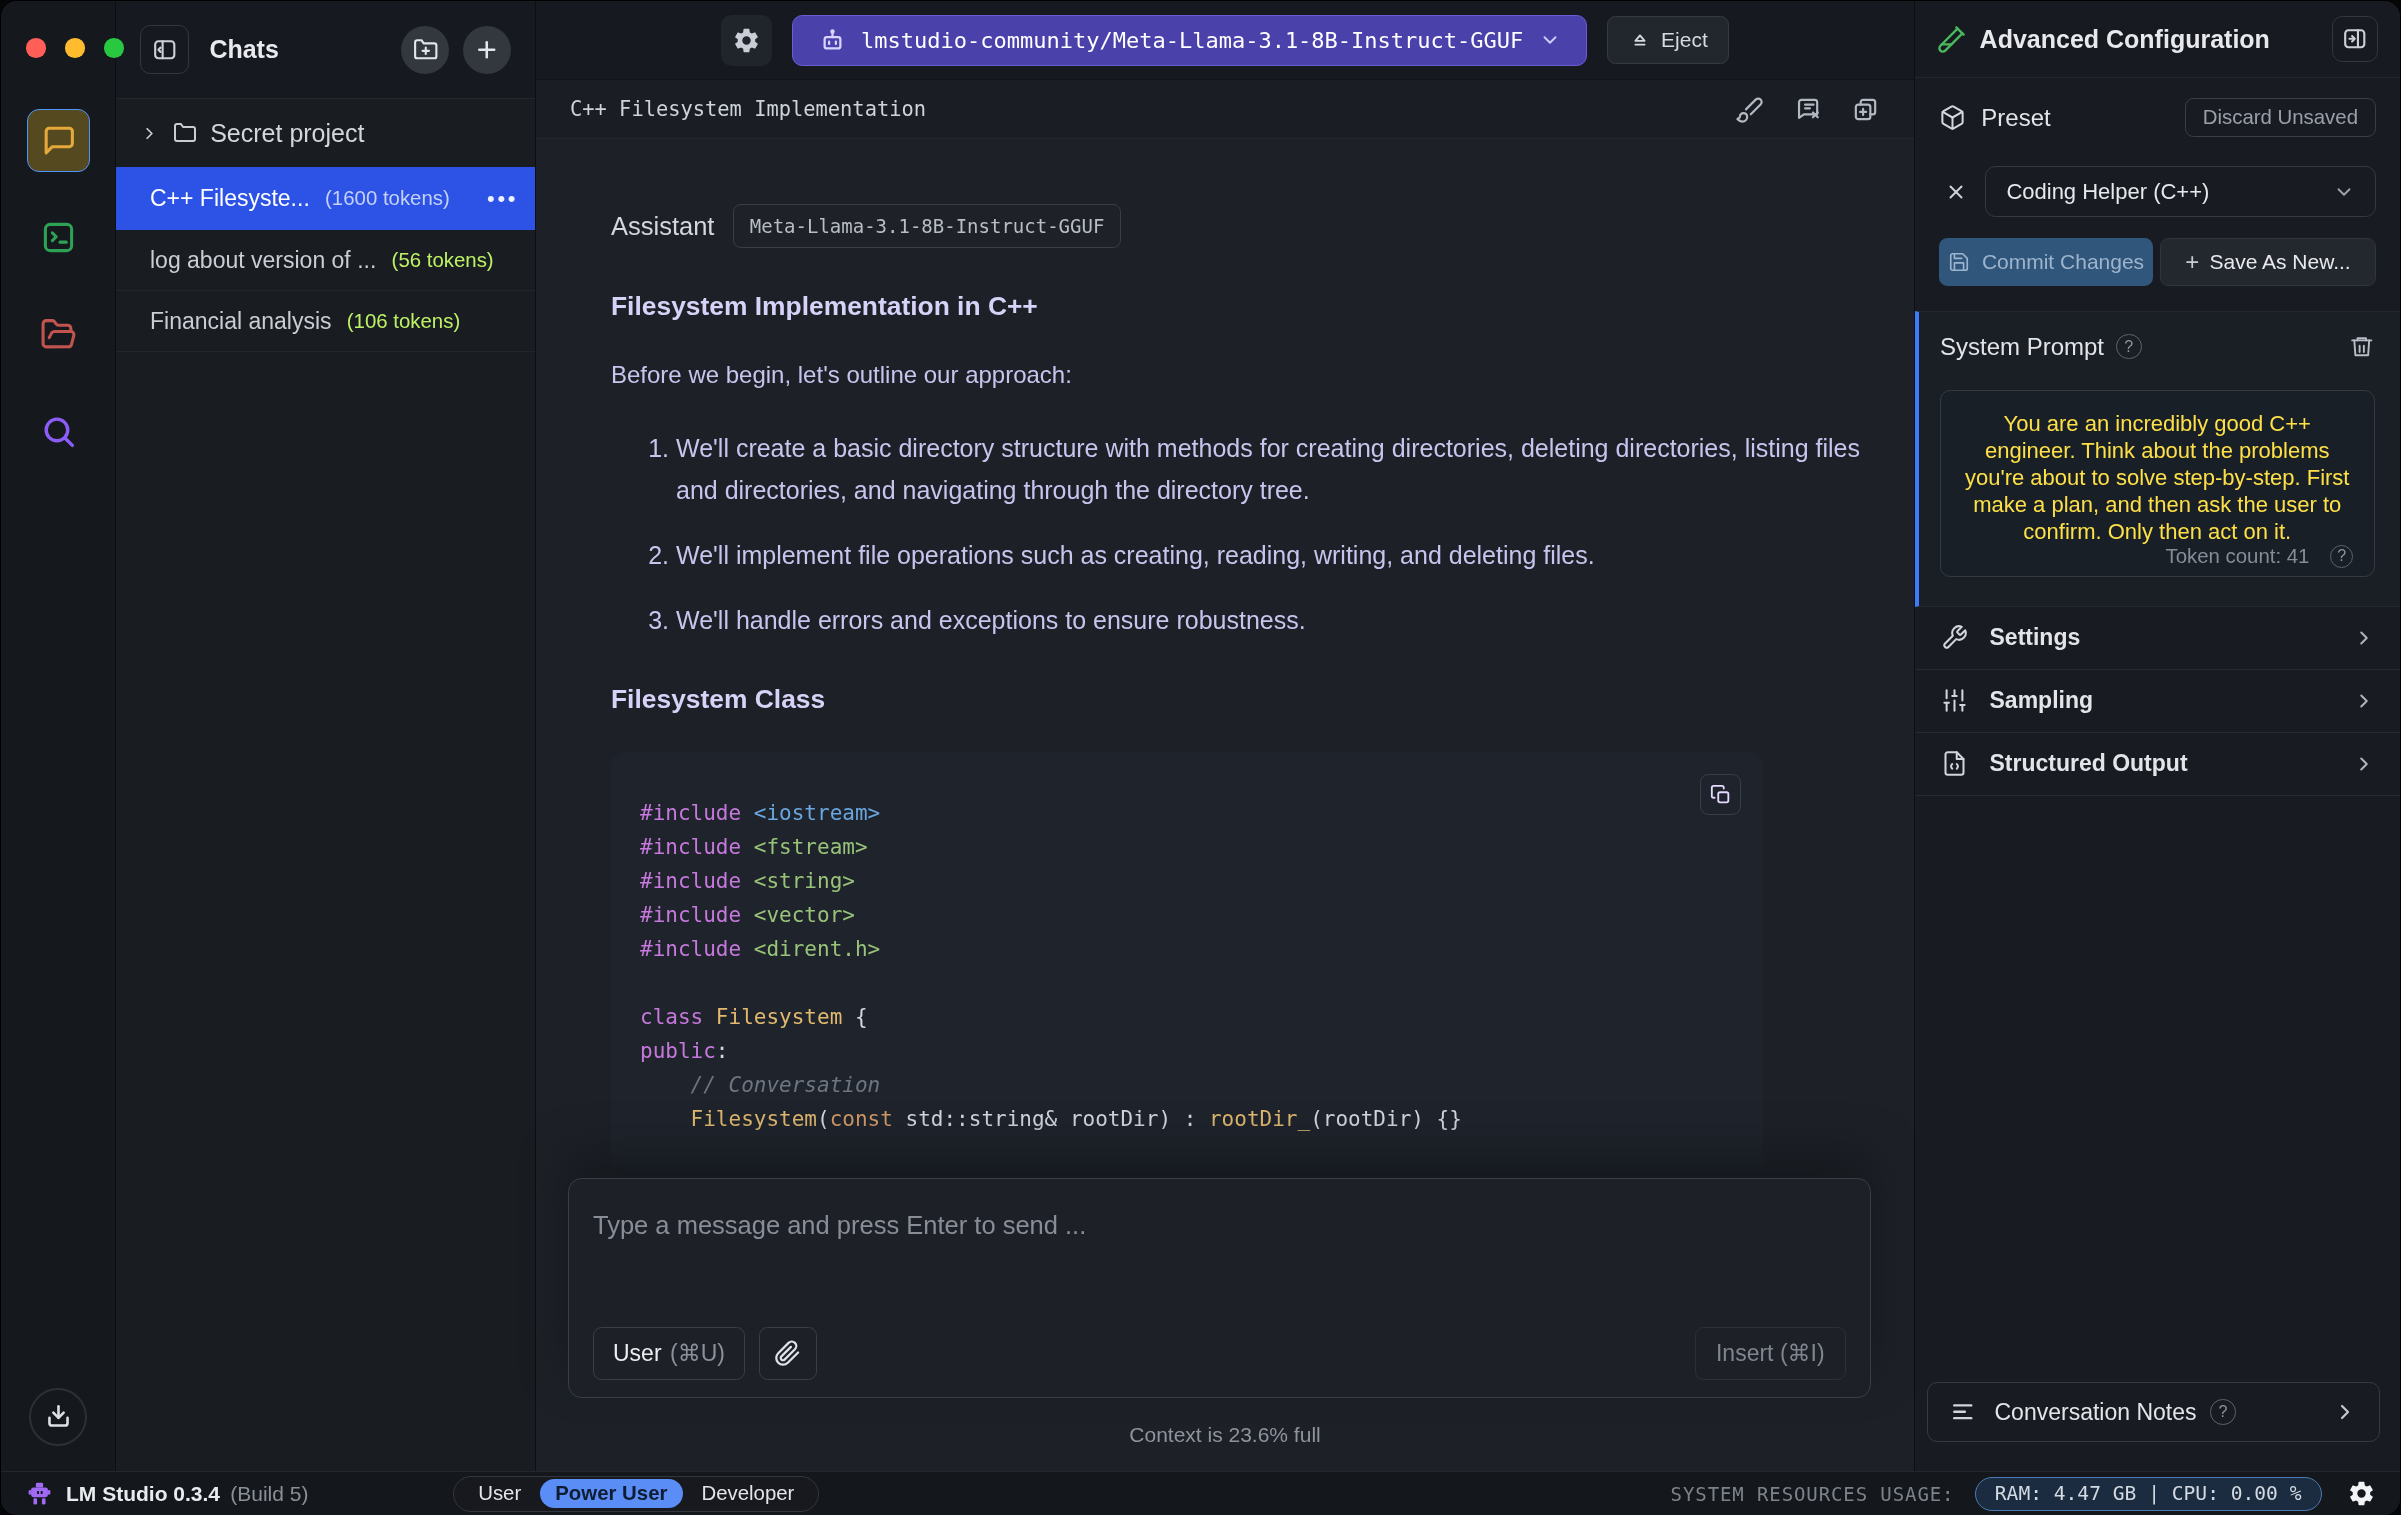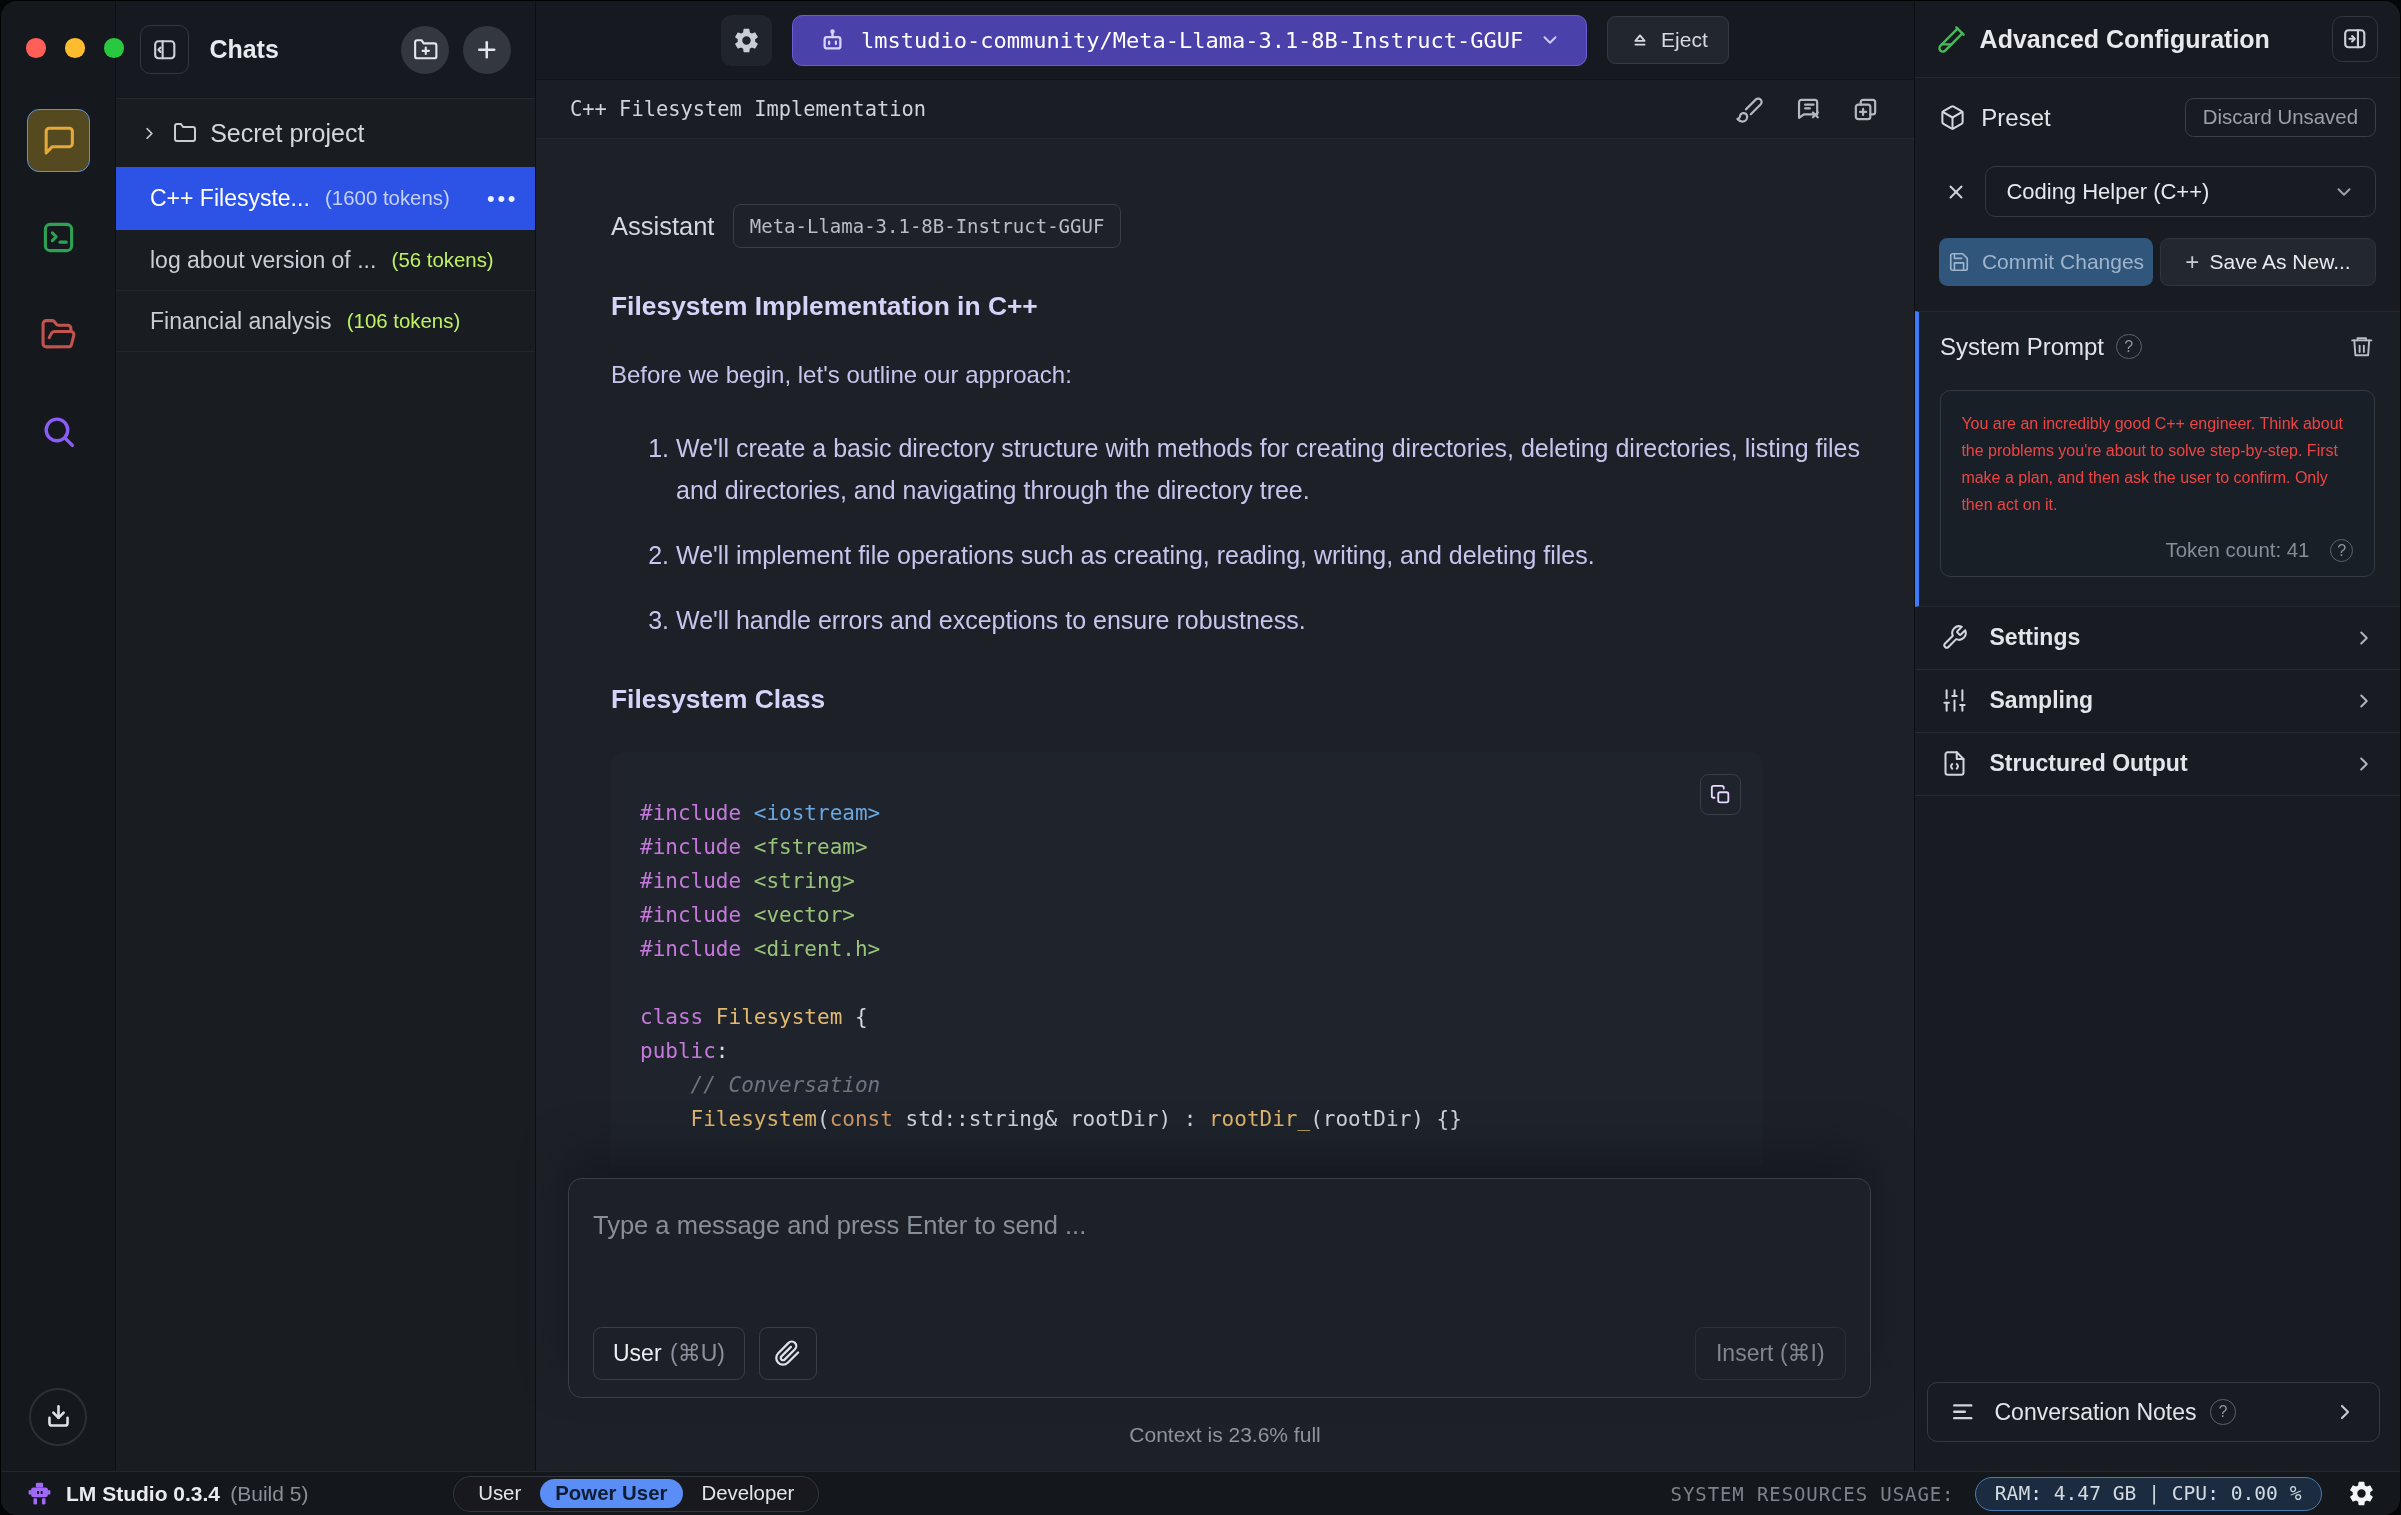--- a/index.html
+++ b/index.html
@@ -183,21 +183,21 @@
   }
   .prompt-head { display:flex; align-items:center; }
   .prompt-title { font-size:24px; color:#e2e4e8; }
   .help { width:25.5px; height:25.5px; border:1.7px solid #5c636c; border-radius:50%; display:inline-flex; align-items:center; justify-content:center; font-size:16px; color:#8d949e; margin-left:12px; }
   .trash-btn { margin-left:auto; color:#b9bec6; display:flex; }
   .trash-btn svg { width:25.5px; height:25.5px; }
   .prompt-box {
     margin-top:29px; height:187px; background:#191f27; border:0.9px solid #353b44; border-radius:10.2px;
     padding:19px 20.4px 13.6px 20.4px; display:flex; flex-direction:column;
   }
-  .prompt-text { font-size:16px; line-height:27px; color:#ef4444; flex:1; }
+  .prompt-text { font-size:22px; line-height:27px; color:#fde047; flex:1;text-align:center; }
   .token-row { display:flex; align-items:center; justify-content:flex-end; gap:19px; color:#868d97; font-size:20.4px; }
   .token-row .help { margin-left:1.7px; width:23px; height:23px; }
 
   .cfg-row { height:63px; display:flex; align-items:center; padding:0 25.5px; border-bottom:0.9px solid #262a30; }
   .cfg-row .ic { color:#d2d6db; display:flex; margin-right:22px; }
   .cfg-row .ic svg { width:27px; height:27px; }
   .cfg-row .lbl { font-size:23px; font-weight:700; color:#e3e5e9; flex:1; }
   .cfg-row .chev { color:#aeb4bc; display:flex; }
   .cfg-row .chev svg { width:22px; height:22px; }
 

